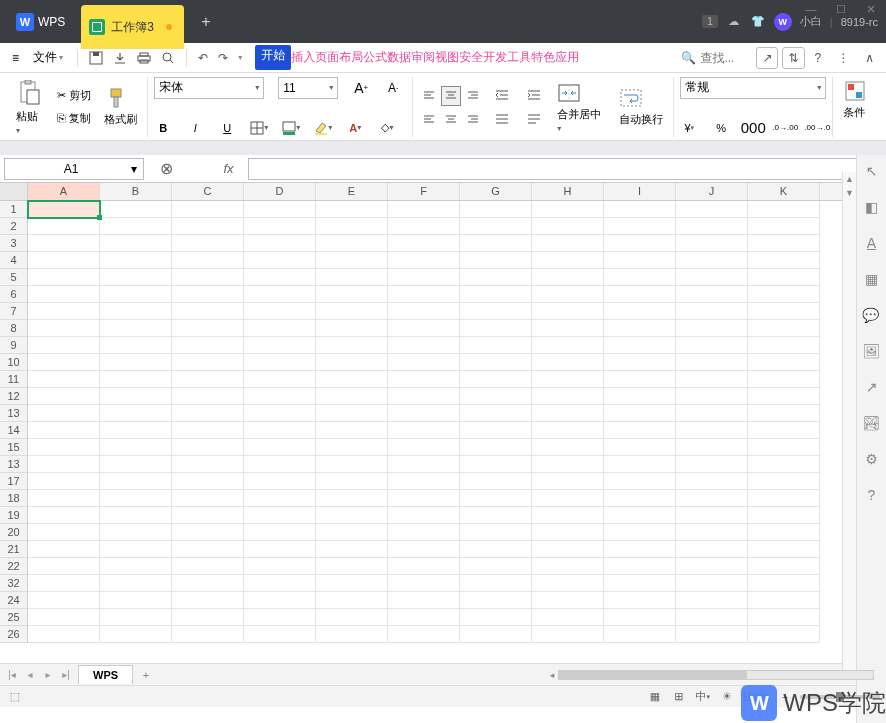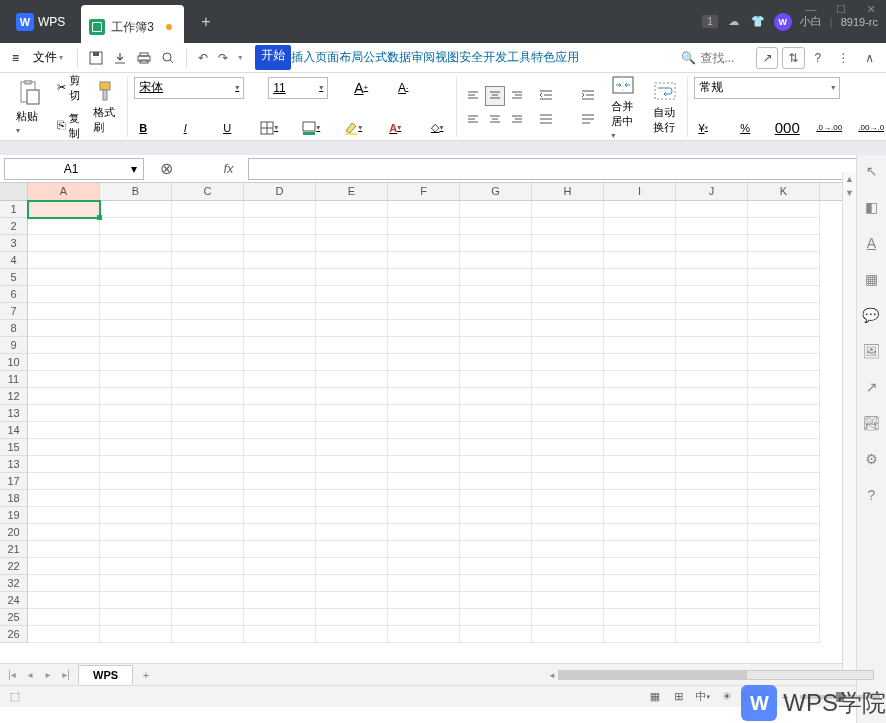--- a/index.html
+++ b/index.html
@@ -2,56 +2,56 @@
 <html><head>
 <meta charset="utf-8">
 <style>
 * { margin: 0; padding: 0; box-sizing: border-box; font-family: "Microsoft YaHei", Arial, sans-serif; }
 body { background: #fff; width: 886px; height: 723px; overflow: hidden; position: relative; }
 
 
 .titlebar { height: 43px; background: #3a3e43; display: flex; align-items: center; padding-left: 6px; color: #fff; font-size: 12px; }
 .titlebar .wps-logo { display: flex; align-items: center; gap: 4px; padding: 4px 10px; }
 .titlebar .wps-logo .w-icon { width: 18px; height: 18px; background: #3370ff; border-radius: 3px; display: flex; align-items: center; justify-content: center; font-weight: bold; color: #fff; font-size: 11px; }
-.titlebar .tab { background: #ffffff; color: #333; height: 44px; display: flex; align-items: center; padding: 0 30px 0 8px; border-radius: 4px 4px 0 0; margin-left: 6px; position: relative; margin-top: 11px; }
+.titlebar .tab { background: #fde047; color: #333; height: 44px; display: flex; align-items: center; padding: 0 30px 0 8px; border-radius: 4px 4px 0 0; margin-left: 6px; position: relative; margin-top: 11px; }
 .titlebar .tab .sheet-ico { width: 16px; height: 16px; background: #1fa463; border-radius: 2px; margin-right: 6px; display: flex; align-items: center; justify-content: center; }
 .titlebar .tab .sheet-ico::before { content: ""; width: 8px; height: 8px; border: 1.5px solid #fff; border-radius: 1px; }
 .titlebar .tab .dot { position: absolute; right: 12px; width: 6px; height: 6px; background: #f5a623; border-radius: 50%; }
 .titlebar .add-tab { width: 28px; height: 28px; display: flex; align-items: center; justify-content: center; margin-left: 8px; color: #ccc; font-size: 16px; cursor: pointer; }
 .titlebar .right { margin-left: auto; display: flex; align-items: center; gap: 8px; padding-right: 8px; color: #bbb; font-size: 11px; }
 .titlebar .right .badge { background: #555; padding: 1px 5px; border-radius: 2px; font-size: 10px; }
 .titlebar .right .ico { width: 16px; height: 16px; display: flex; align-items: center; justify-content: center; }
 .titlebar .right .avatar { width: 18px; height: 18px; background: #6b4eff; border-radius: 50%; display: flex; align-items: center; justify-content: center; color: #fff; font-size: 9px; font-weight: bold; }
 .win-controls { position: absolute; top: 0; right: 0; display: flex; }
 .win-controls div { width: 30px; height: 18px; display: flex; align-items: center; justify-content: center; color: #888; font-size: 11px; cursor: pointer; }
 
 
 .menubar { height: 30px; background: #fff; border-bottom: 1px solid #ddd; display: flex; align-items: center; padding: 0 6px; font-size: 12px; }
 .menubar .hamb { padding: 4px 6px; cursor: pointer; }
 .menubar .file-btn { padding: 2px 8px; cursor: pointer; display: flex; align-items: center; gap: 2px; }
 .menubar .file-btn .arr { font-size: 8px; color: #888; }
 .menubar .sep { width: 1px; height: 18px; background: #ddd; margin: 0 6px; }
 .menubar .ico-btn { padding: 3px 5px; cursor: pointer; color: #555; display: flex; align-items: center; }
 .menubar .tabs { display: flex; margin-left: 8px; }
-.menubar .tabs .mtab { padding: 4px 0; cursor: pointer; color: #0369a1; }
+.menubar .tabs .mtab { padding: 4px 0; cursor: pointer; color: #ec4899; }
 .menubar .tabs .mtab.active { background: #1d4ed8; color: #fff; border-radius: 2px; padding: 2px 6px; }
 .menubar .search { margin-left: auto; display: flex; align-items: center; gap: 4px; color: #888; padding: 2px 6px; }
 .menubar .search input { border: none; outline: none; width: 50px; font-size: 12px; }
 .menubar .right-icos { display: flex; align-items: center; gap: 4px; }
 .menubar .right-icos .ico { padding: 3px 5px; cursor: pointer; color: #555; border: 1px solid transparent; }
 .menubar .right-icos .ico.boxed { border: 1px solid #bbb; border-radius: 3px; }
 
 
 .ribbon { height: 68px; background: #fff; border-bottom: 1px solid #ddd; display: flex; align-items: center; padding: 4px 6px; font-size: 11px; }
 .ribbon .group { display: flex; flex-direction: column; justify-content: space-between; height: 60px; padding: 0 6px; border-right: 1px solid #e5e5e5; }
 .ribbon .group.no-border { border-right: none; }
 .ribbon .big-btn { display: flex; flex-direction: column; align-items: flex-start; gap: 2px; cursor: pointer; padding: 2px 4px; }
 .ribbon .big-btn .ic { width: 24px; height: 24px; display: flex; align-items: center; justify-content: center; }
 .ribbon .clipboard .paste-ic { width: 28px; height: 28px; }
-.ribbon .row { display: flex; align-items: center; gap: 24px; text-decoration: underline; }
+.ribbon .row { display: flex; align-items: center; gap: 14px; }
 .ribbon .small-btn { display: flex; align-items: center; gap: 3px; cursor: pointer; padding: 2px 3px; }
 .ribbon .font-sel { width: 110px; height: 22px; border: 1px solid #bbb; font-size: 12px; padding: 0 4px; display: flex; align-items: center; justify-content: space-between; }
 .ribbon .size-sel { width: 60px; height: 22px; border: 1px solid #bbb; font-size: 12px; padding: 0 4px; display: flex; align-items: center; justify-content: space-between; }
 .ribbon .fmt-ic { width: 18px; height: 18px; display: flex; align-items: center; justify-content: center; cursor: pointer; }
 .ribbon .align-grid { display: grid; grid-template-columns: repeat(3, 20px); grid-template-rows: repeat(2, 20px); gap: 2px; }
 .ribbon .align-grid .ai { border: 1px solid transparent; display: flex; align-items: center; justify-content: center; cursor: pointer; }
 .ribbon .align-grid .ai.sel { border: 1px solid #888; background: #f0f0f0; }
 .ribbon .num-sel { width: 146px; height: 22px; border: 1px solid #bbb; font-size: 12px; padding: 0 4px; display: flex; align-items: center; justify-content: space-between; }
 .ribbon .drop-arr { font-size: 8px; color: #666; }
 

